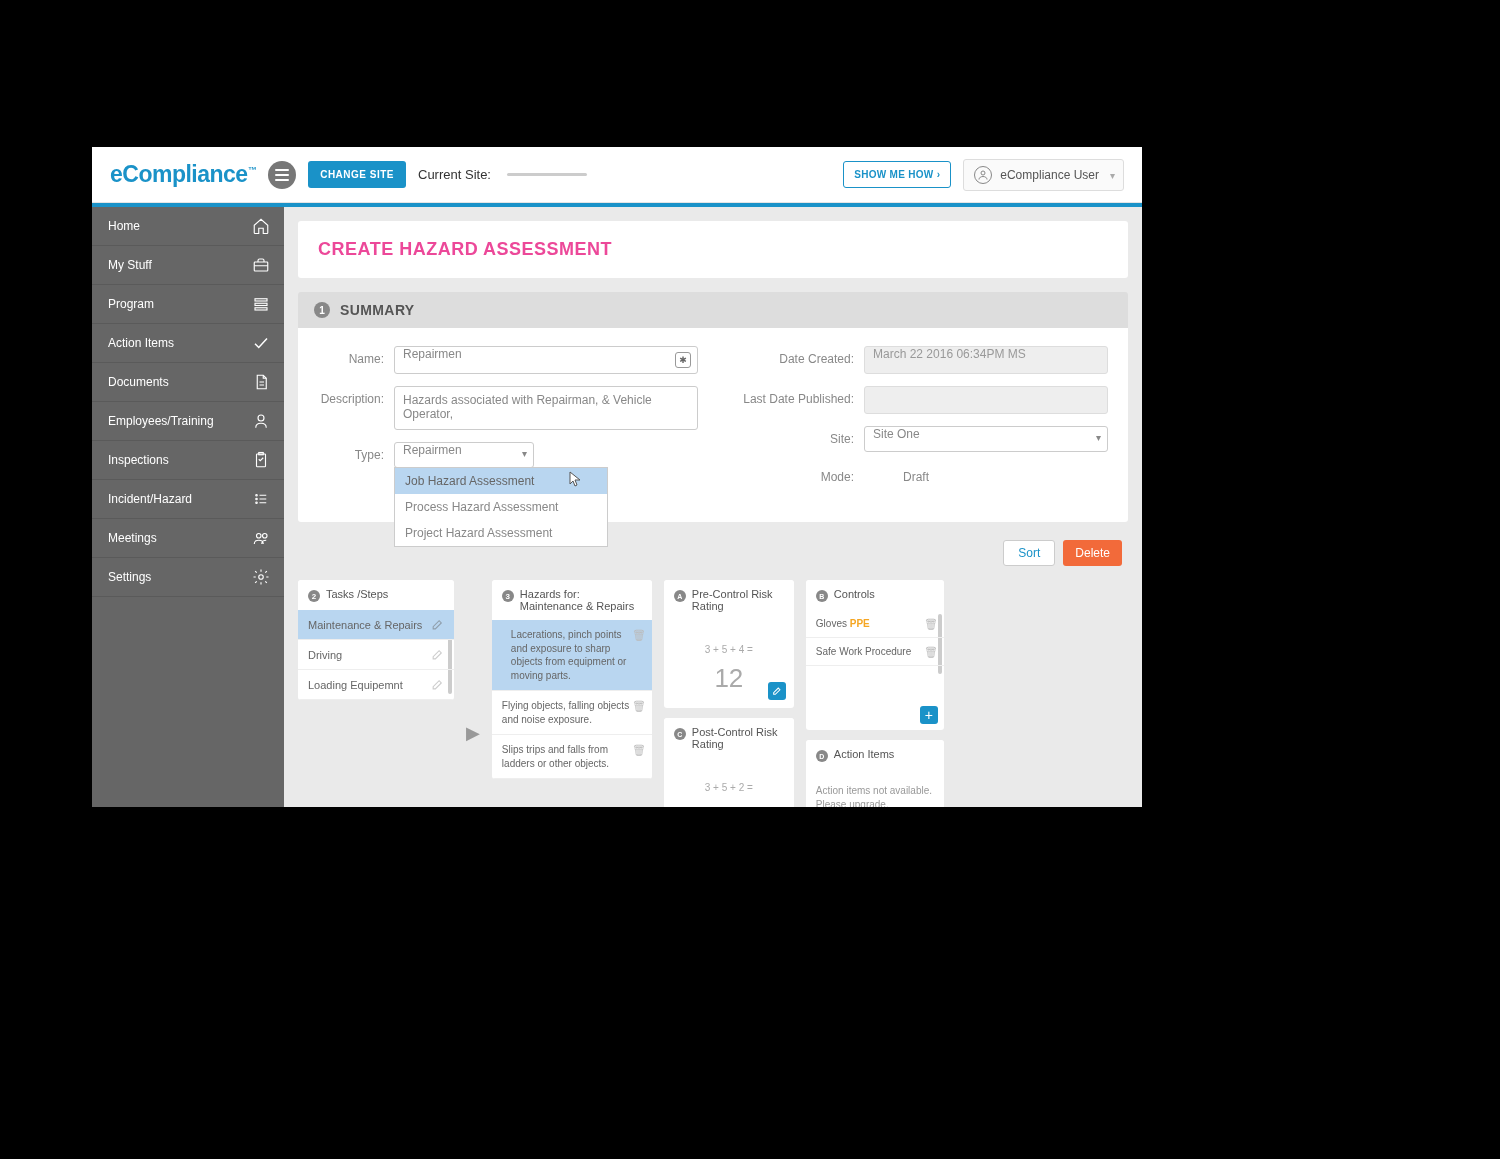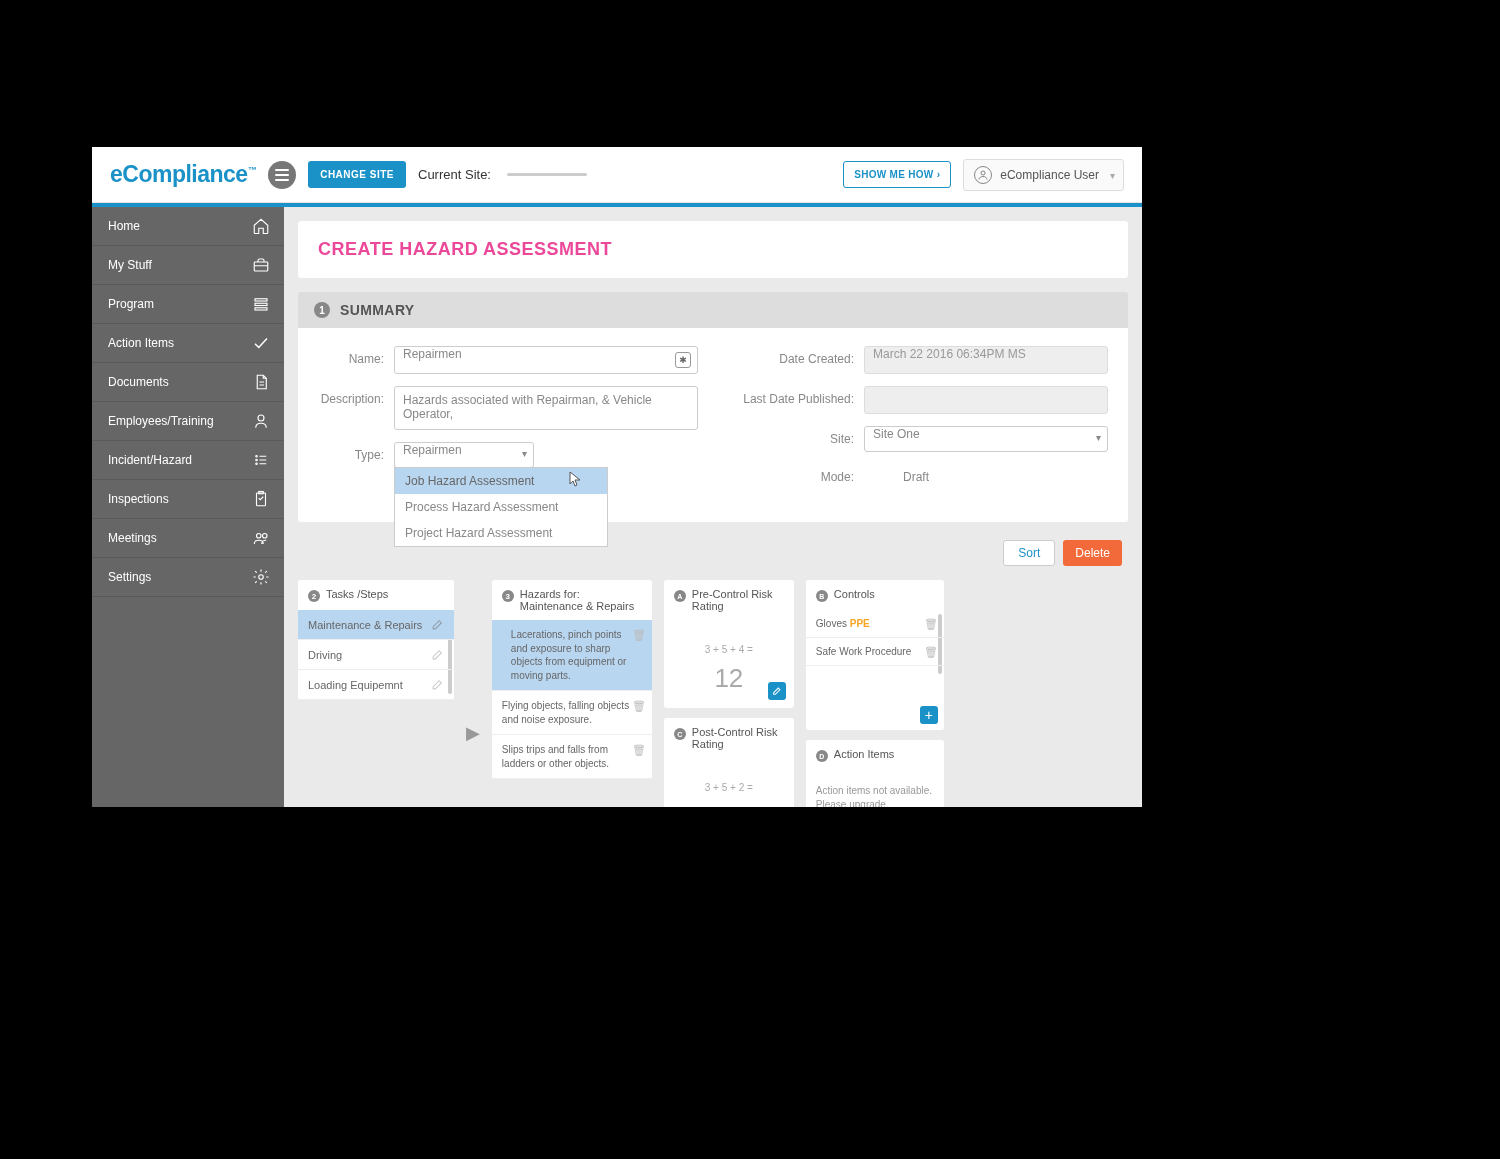--- a/index.html
+++ b/index.html
@@ -164,37 +164,37 @@
       <div class="side-item">
         <span>Employees/Training</span>
         <span class="side-icon">
             <svg viewBox="0 0 24 24" fill="none" stroke="#fff" stroke-width="1.5">
               <circle cx="12" cy="8" r="4"></circle>
               <path d="M5 21c0-4 3-6 7-6s7 2 7 6"></path>
             </svg>
           </span>
       </div>
       <div class="side-item">
+        <span>Inspections</span>
+        <span class="side-icon">
+            <svg viewBox="0 0 24 24" fill="none" stroke="#fff" stroke-width="1.5">
+              <rect x="6" y="4" width="12" height="17" rx="1"></rect>
+              <rect x="9" y="2" width="6" height="3"></rect>
+              <path d="M9 11l2 2 4-4"></path>
+            </svg>
+          </span>
+      </div>
+      <div class="side-item">
         <span>Incident/Hazard</span>
         <span class="side-icon">
             <svg viewBox="0 0 24 24" fill="none" stroke="#fff" stroke-width="1.5">
               <circle cx="6" cy="7" r="1"></circle>
               <circle cx="6" cy="12" r="1"></circle>
               <circle cx="6" cy="17" r="1"></circle>
               <path d="M10 7h9M10 12h9M10 17h9"></path>
-            </svg>
-          </span>
-      </div>
-      <div class="side-item">
-        <span>Inspections</span>
-        <span class="side-icon">
-            <svg viewBox="0 0 24 24" fill="none" stroke="#fff" stroke-width="1.5">
-              <rect x="6" y="4" width="12" height="17" rx="1"></rect>
-              <rect x="9" y="2" width="6" height="3"></rect>
-              <path d="M9 11l2 2 4-4"></path>
             </svg>
           </span>
       </div>
       <div class="side-item">
         <span>Meetings</span>
         <span class="side-icon">
             <svg viewBox="0 0 24 24" fill="none" stroke="#fff" stroke-width="1.5">
               <circle cx="9" cy="9" r="3"></circle>
               <circle cx="17" cy="9" r="3"></circle>
               <path d="M3 20c0-3 2-5 6-5s6 2 6 5M13 20c0-3 2-5 6-5"></path>

